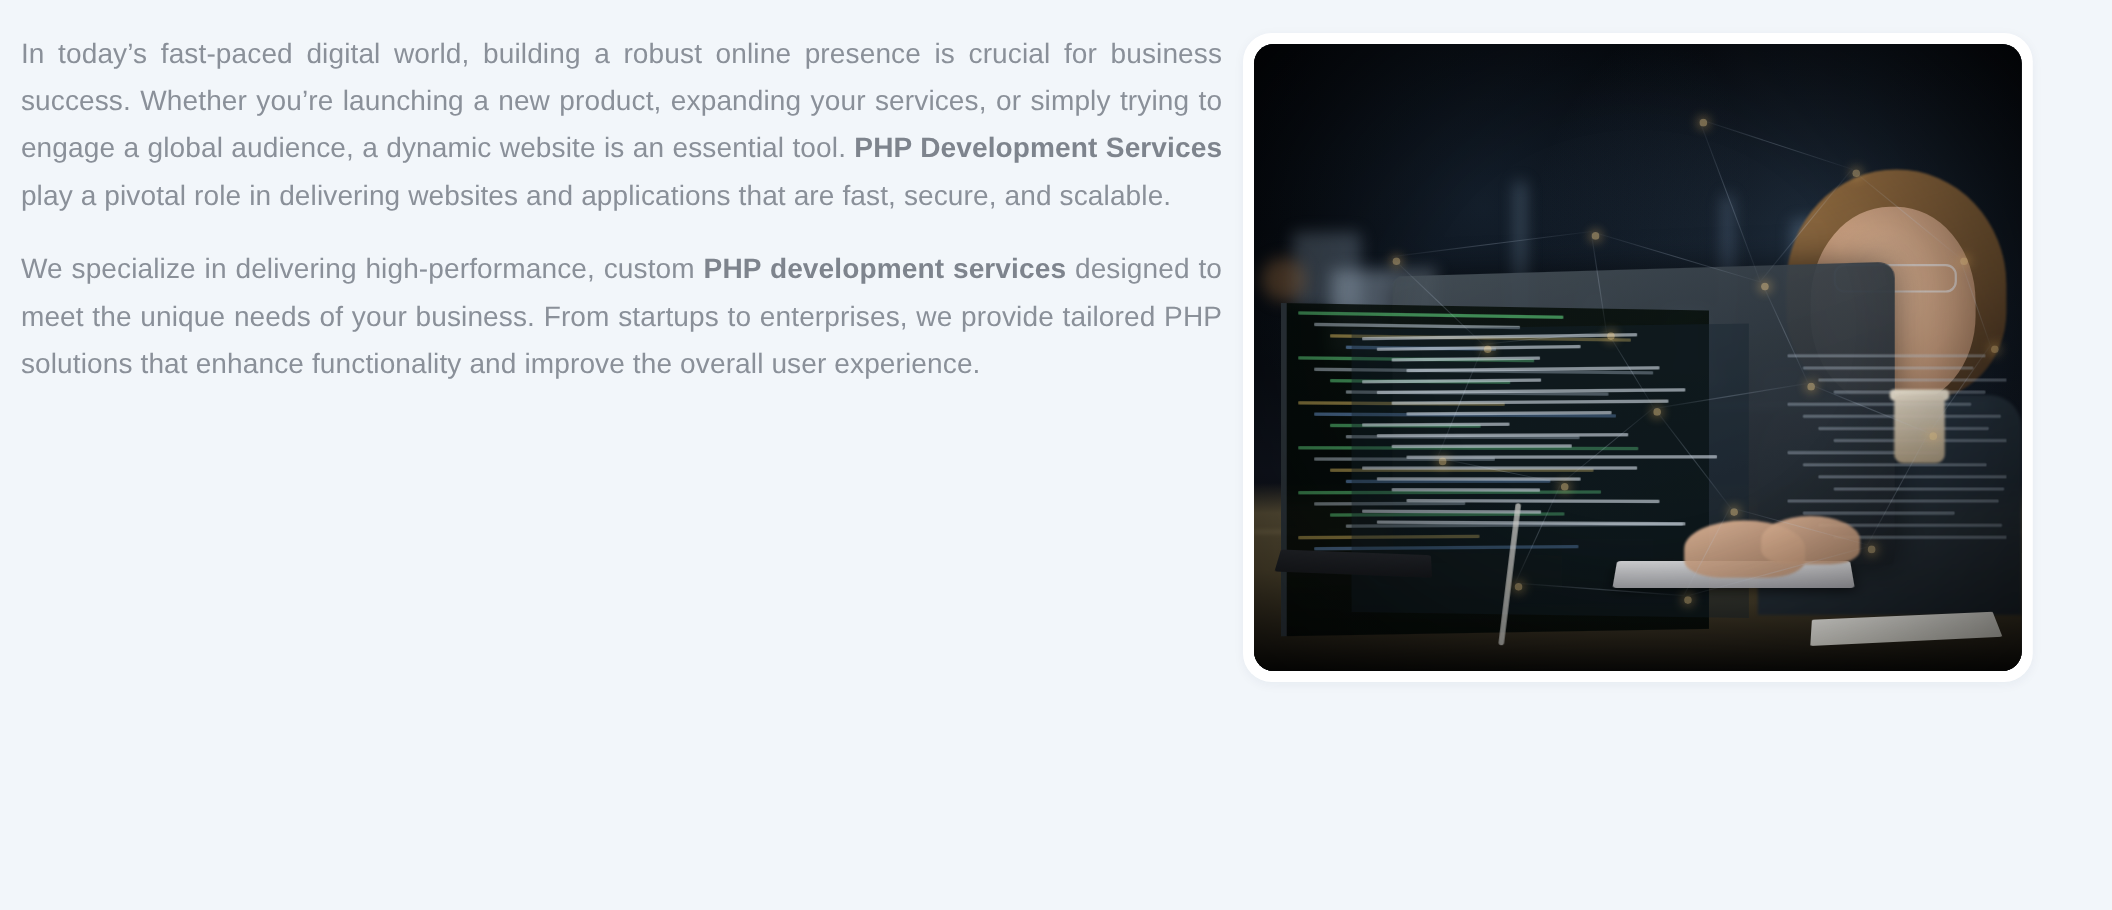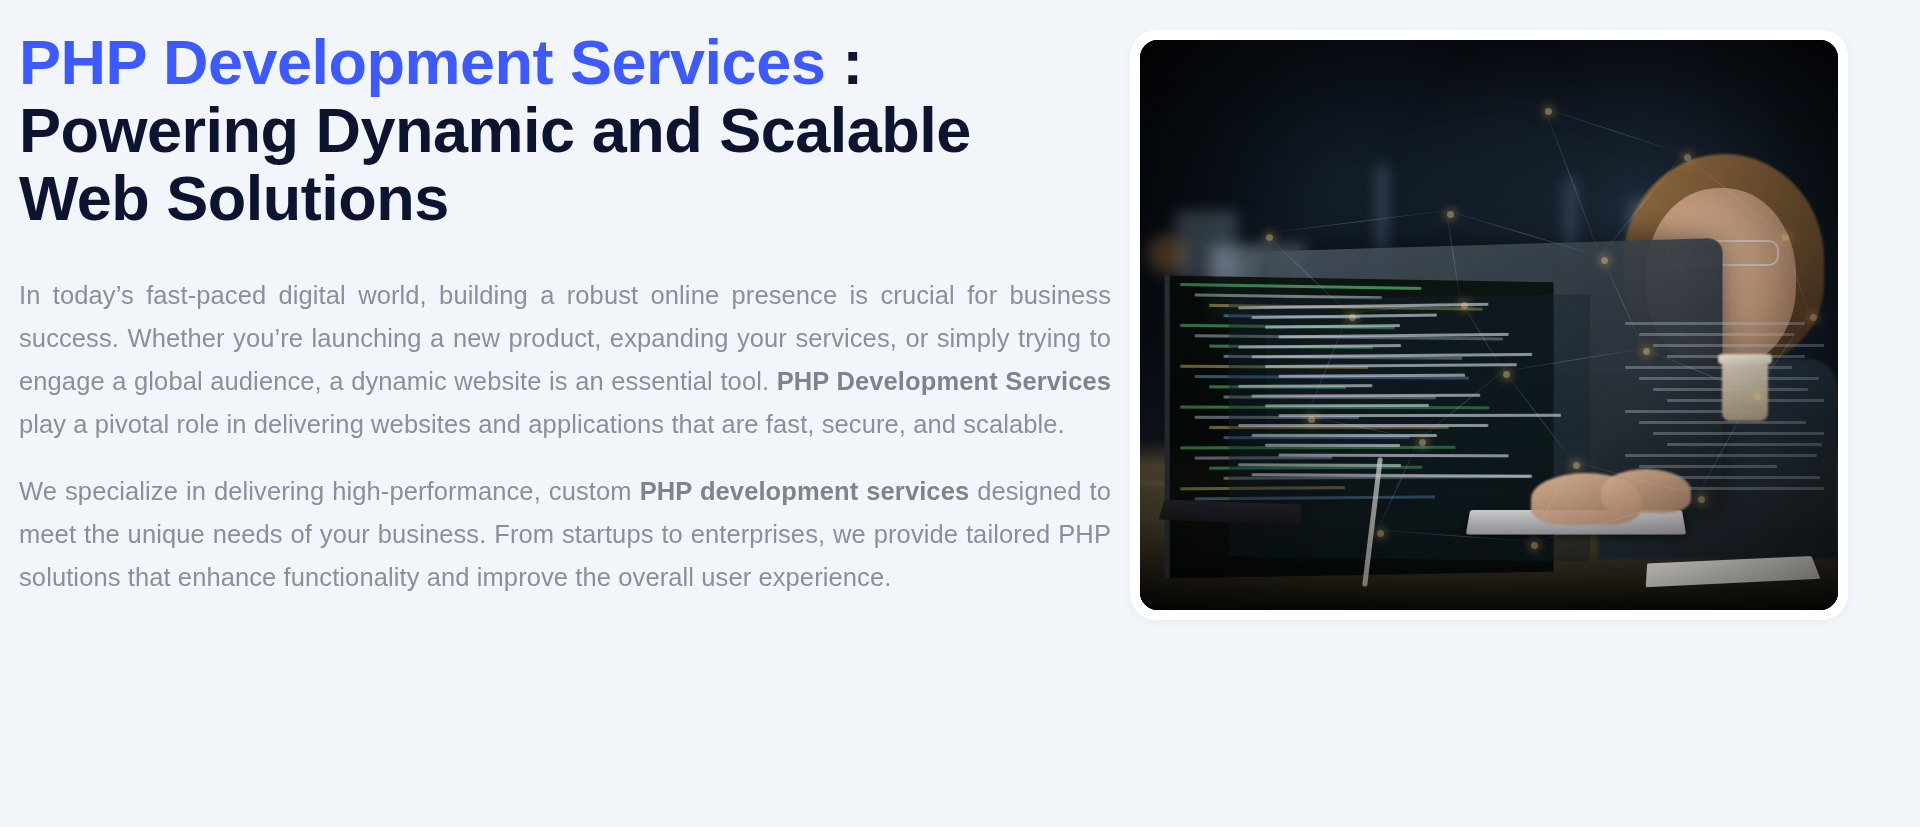--- a/index.html
+++ b/index.html
@@ -286,24 +286,20 @@
     pointer-events:none;
   }
 </style>
 </head>
 <body>
 
 <div class="page">
 
   <div class="content-col">
 
-    <h1 class="headline">
-      <span class="accent">PHP Development Services</span><span class="colon"> :</span>
-      <span class="rest">Powering Dynamic and Scalable Web Solutions</span>
-    </h1>
 
     <div class="body-copy">
       <p class="para"><span>In today’s fast-paced digital world, building a robust online presence is crucial for business success. Whether you’re launching a new product, expanding your services, or simply trying to engage a global audience, a dynamic website is an essential tool. </span><strong>PHP Development Services</strong><span> play a pivotal role in delivering websites and applications that are fast, secure, and scalable.</span></p>
       <p class="para"><span>We specialize in delivering high-performance, custom </span><strong>PHP development services</strong><span> designed to meet the unique needs of your business. From startups to enterprises, we provide tailored PHP solutions that enhance functionality and improve the overall user experience.</span></p>
     </div>
 
   </div>
 
   <div class="media-col">
     <div class="image-card">

